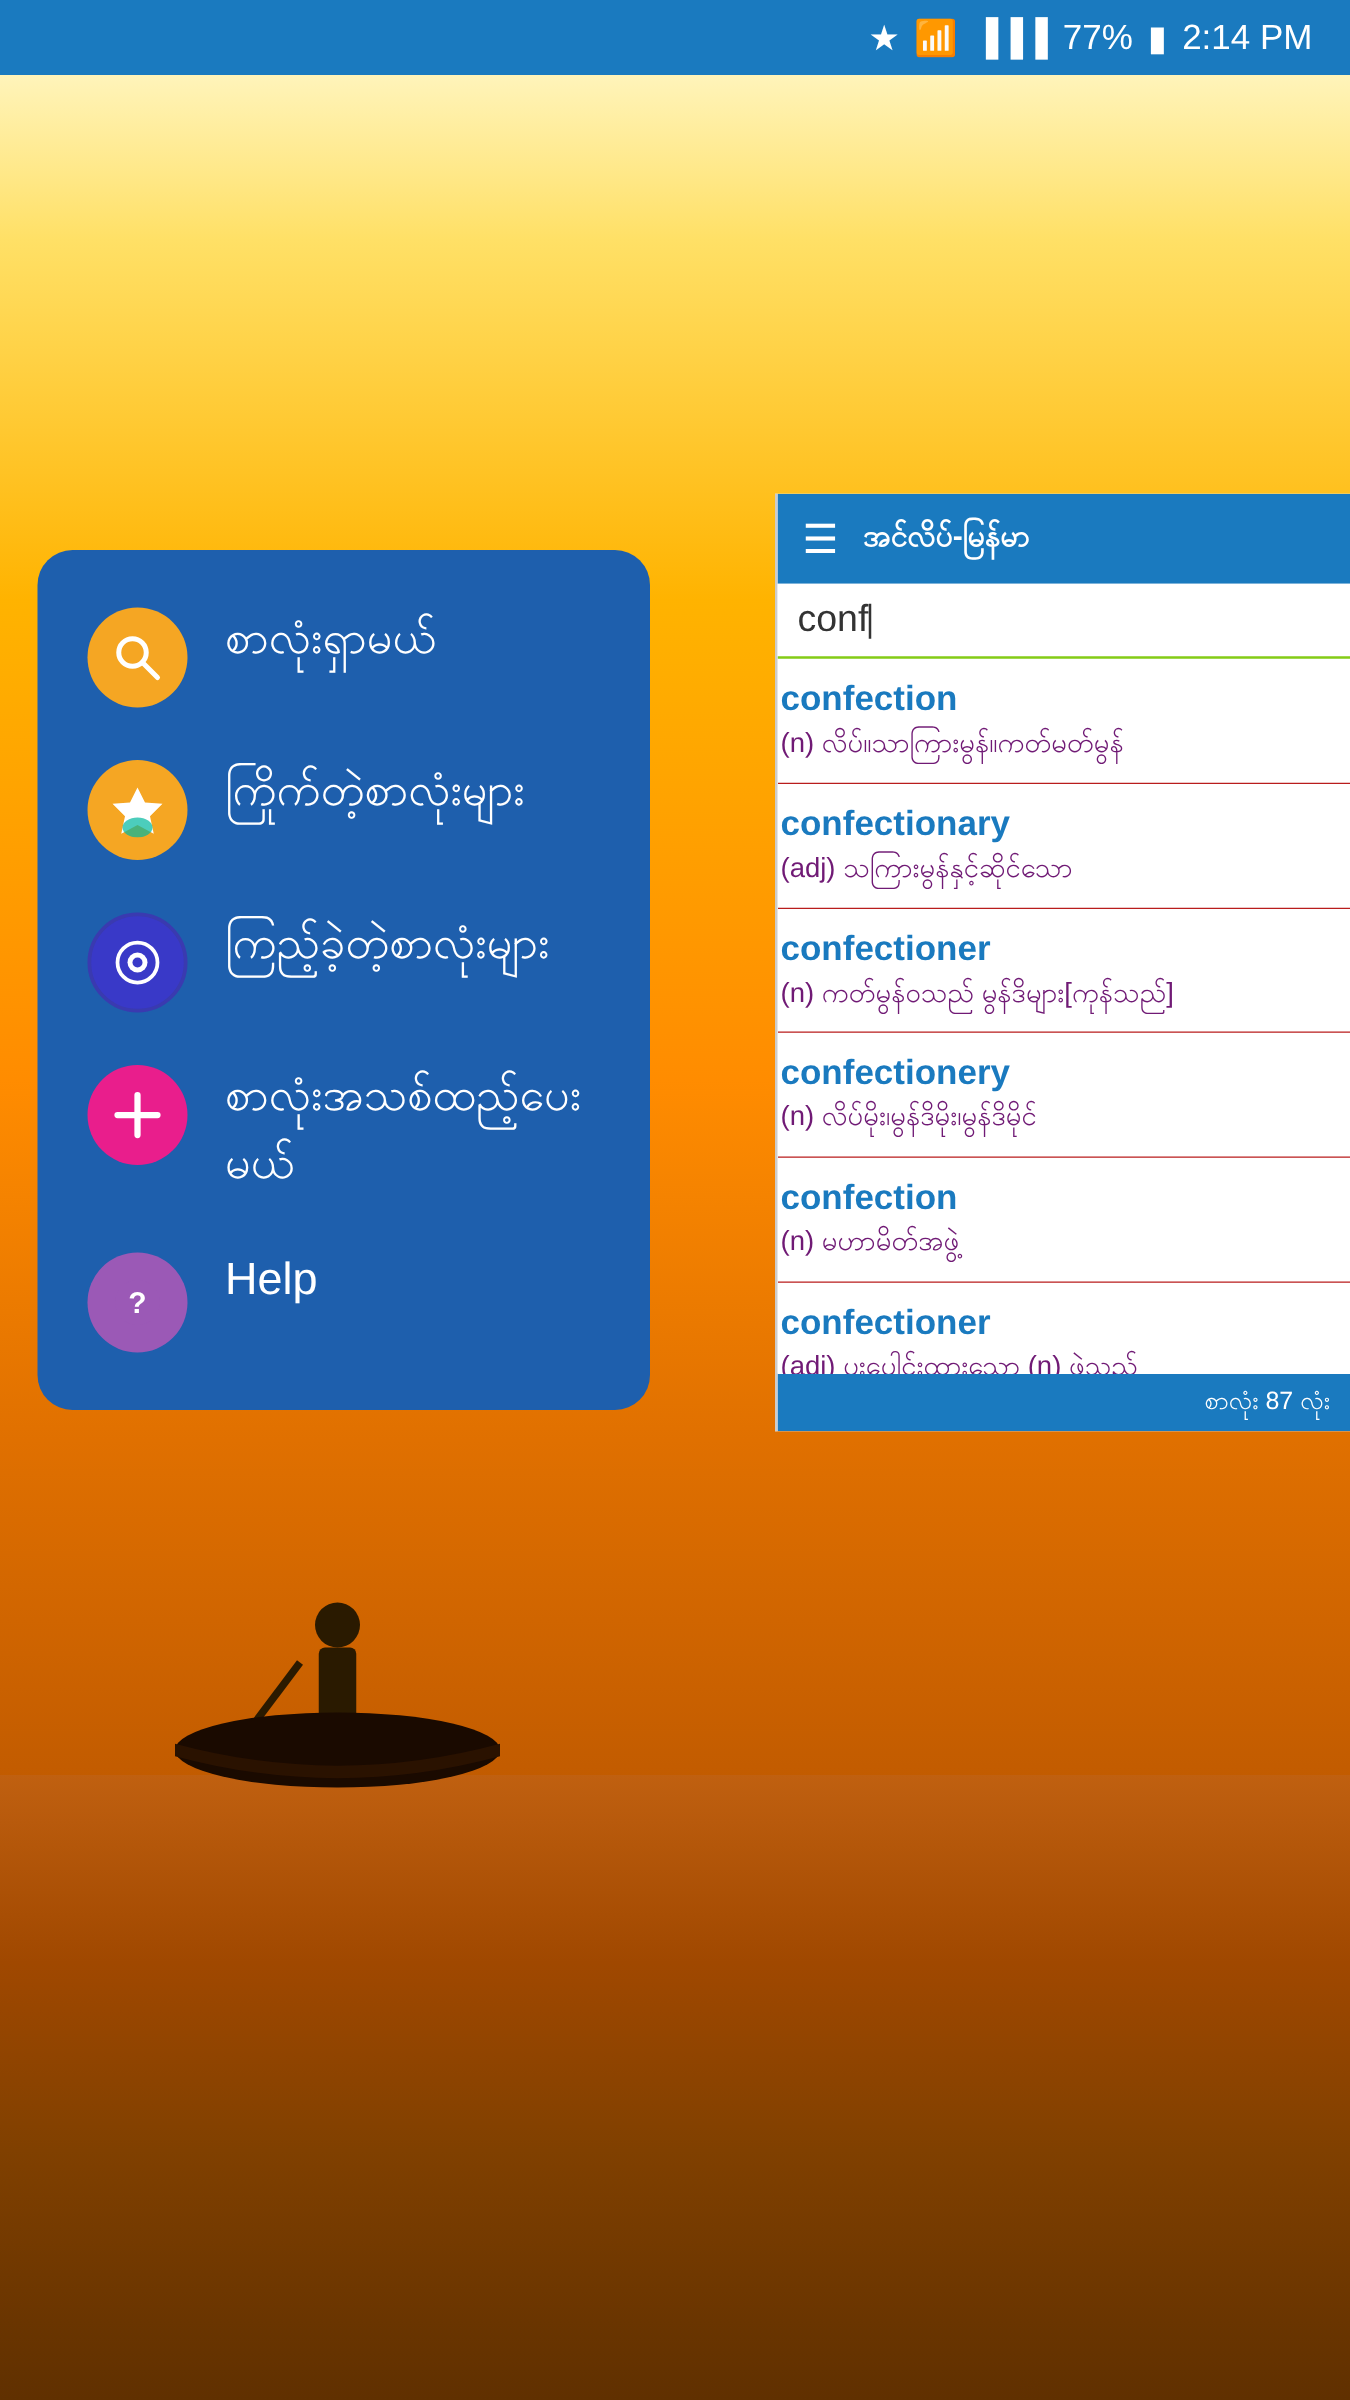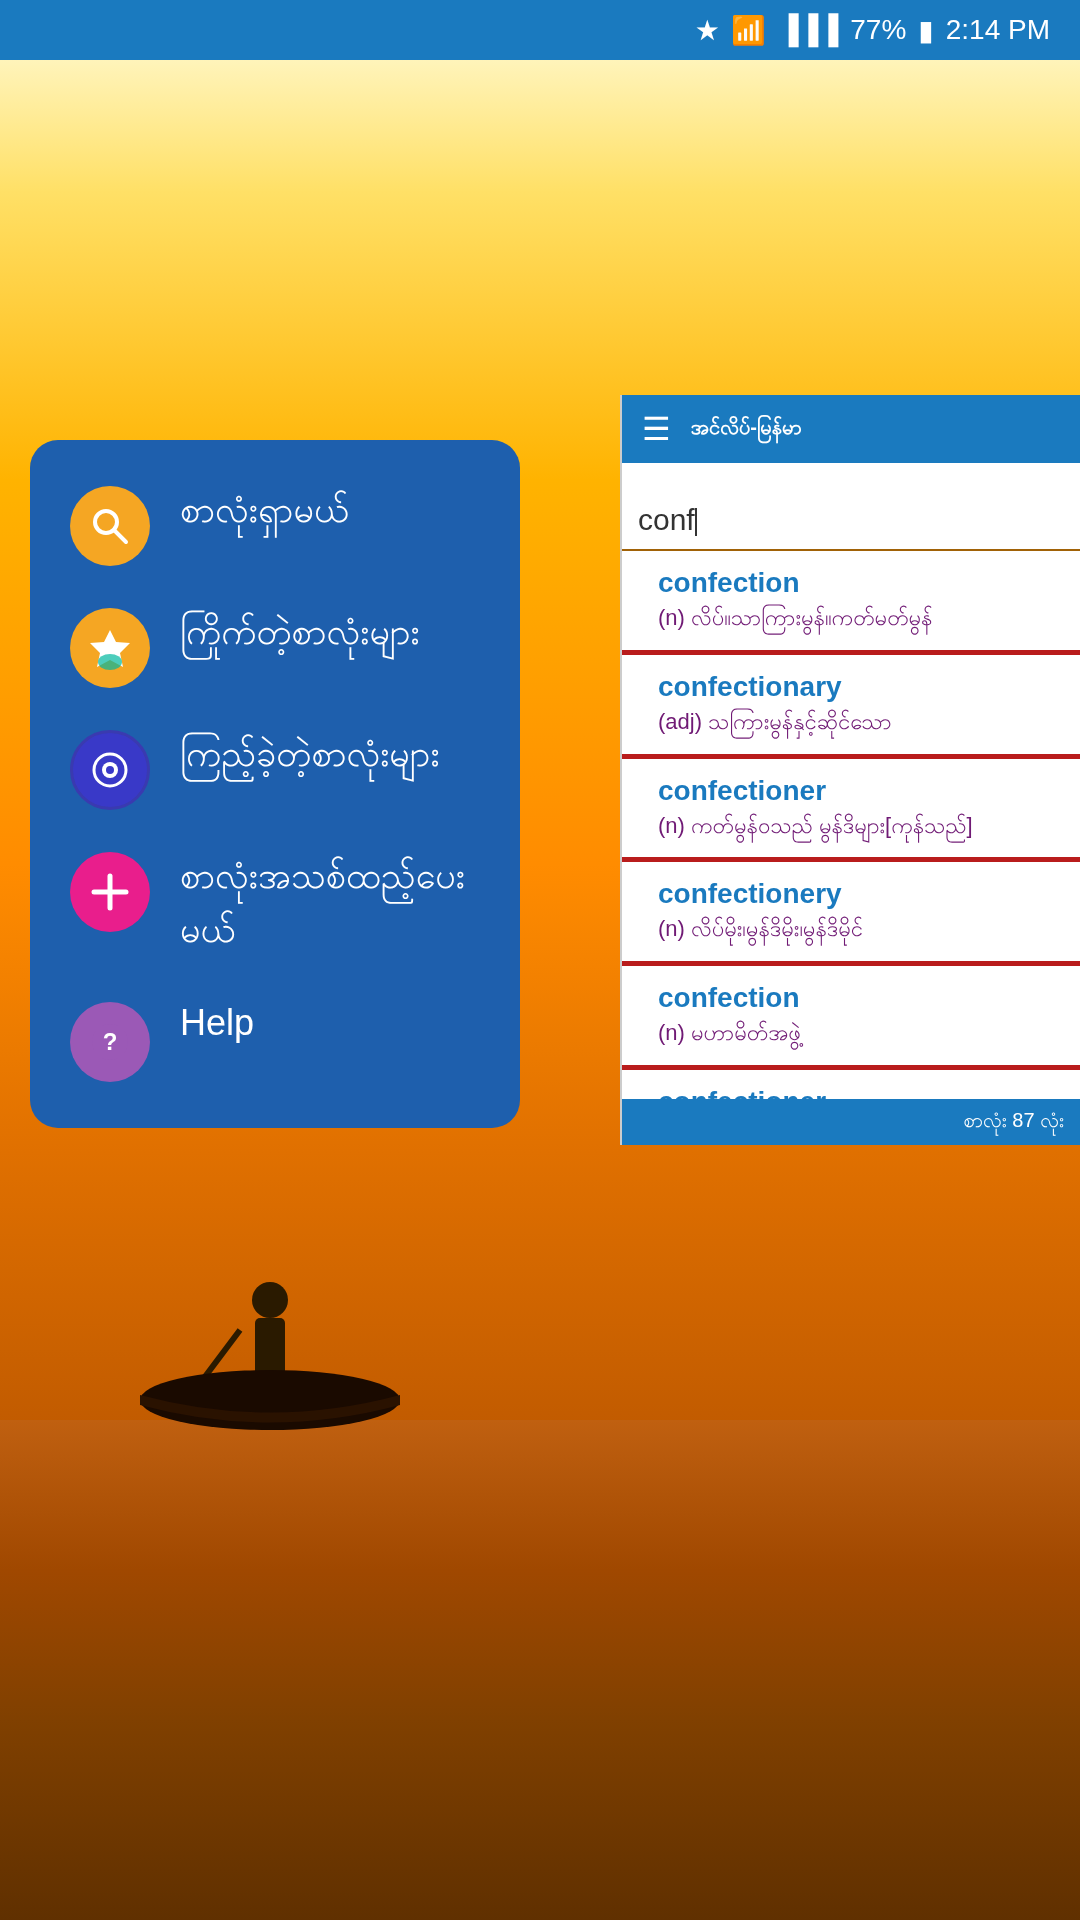--- a/index.html
+++ b/index.html
@@ -130,31 +130,30 @@
 
     .hamburger-icon {
       color: white;
       font-size: 32px;
       cursor: pointer;
       line-height: 1;
     }
 
     .dict-title {
       color: white;
-      font-size: 20px;
+      font-size: 24px;
       font-weight: bold;
     }
 
     .search-bar {
       display: flex;
       align-items: center;
-      border-bottom: 2px solid #a16207;
+      border-bottom: 2px solid #84cc16;
       padding: 12px 16px;
       background: white;
-      margin-top: 28px;
     }
 
     .search-input {
       flex: 1;
       border: none;
       outline: none;
       font-size: 30px;
       color: #333;
     }
 
@@ -172,22 +171,22 @@
       50% { opacity: 0; }
     }
 
     .dict-results {
       flex: 1;
       overflow-y: auto;
       background: white;
     }
 
     .dict-entry {
-      padding: 16px 36px;
-      border-bottom: 5px solid #b91c1c;
+      padding: 16px 2px;
+      border-bottom: 1px solid #b91c1c;
       cursor: pointer;
     }
 
     .entry-word {
       color: #1a7abf;
       font-size: 28px;
       font-weight: bold;
       margin-bottom: 4px;
     }
 

